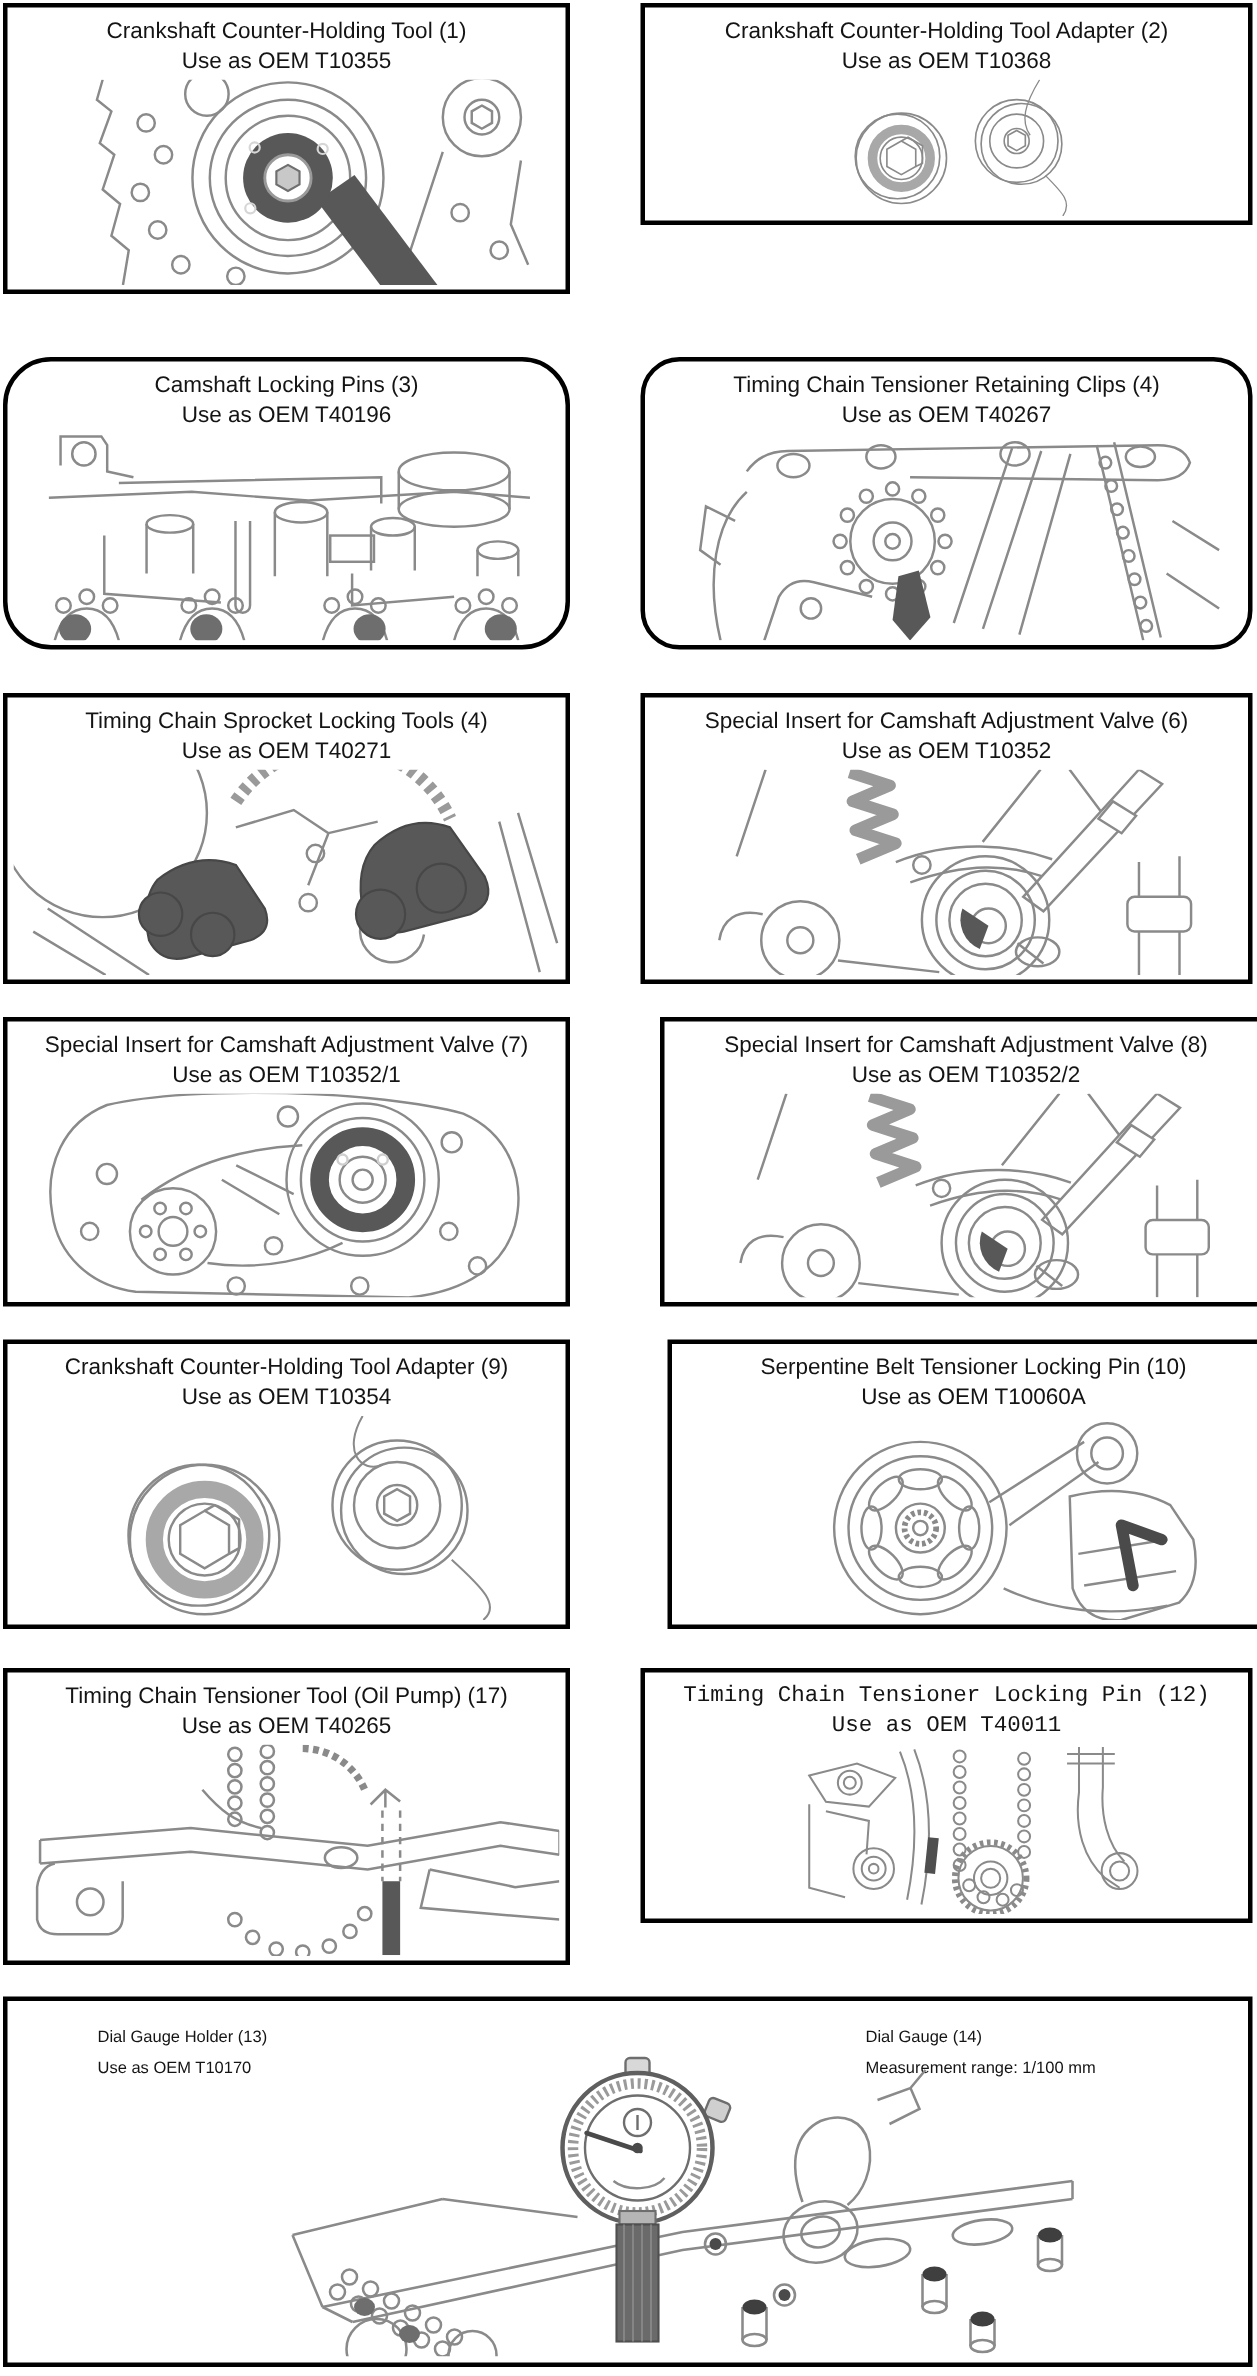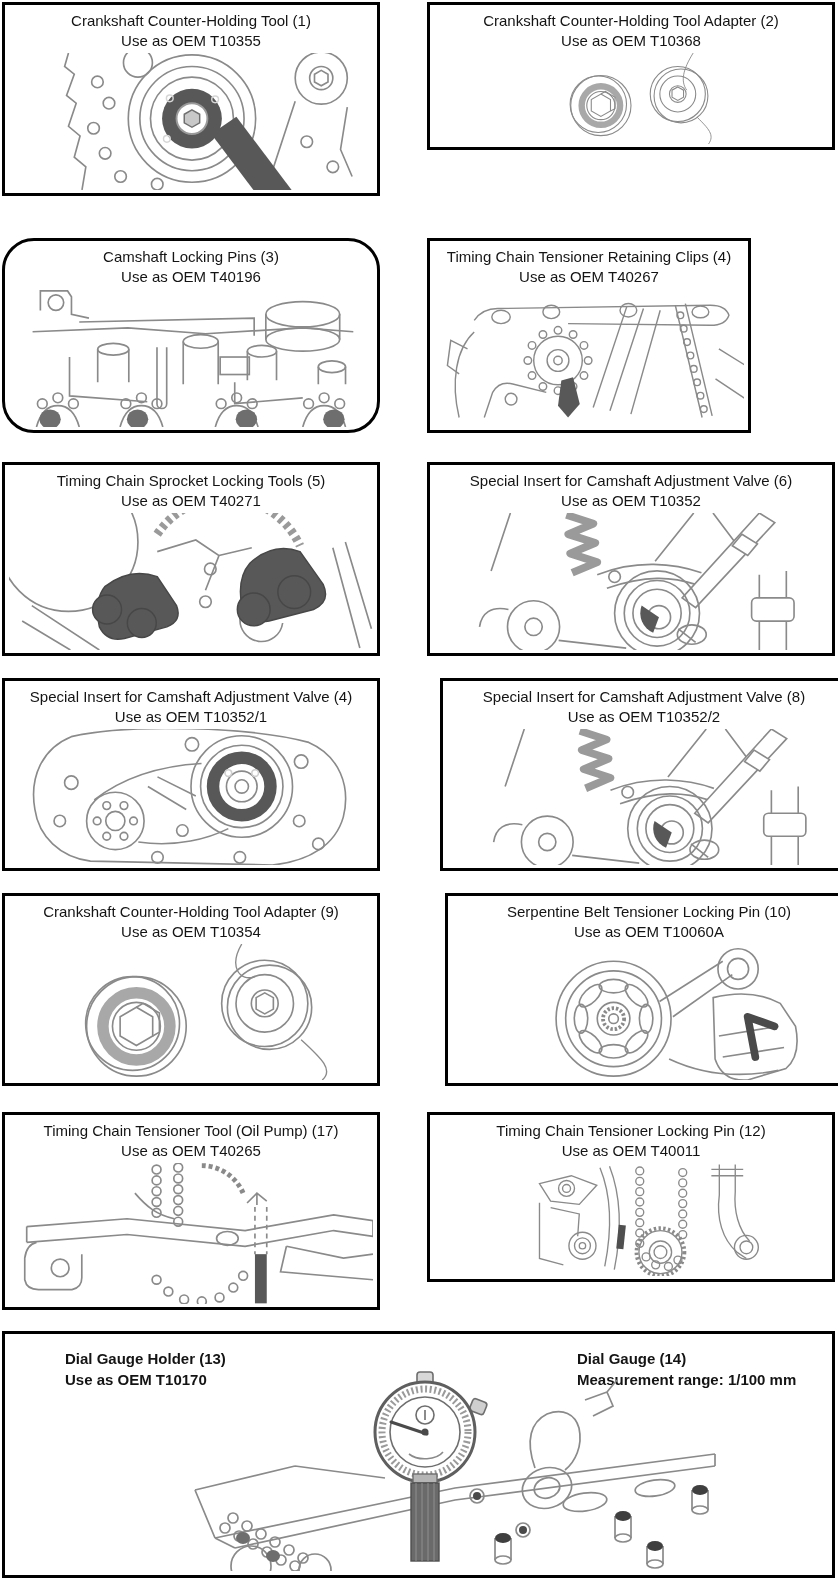--- a/index.html
+++ b/index.html
@@ -3,21 +3,21 @@
 <meta charset="utf-8">
 <style>
   html,body{margin:0;padding:0;background:#ffffff;}
   .page{position:relative;width:838px;height:1584px;background:#ffffff;
         font-family:"Liberation Sans", sans-serif;color:#141414;overflow:hidden;}
   .box{position:absolute;border:3px solid #000000;background:#ffffff;box-sizing:border-box;}
   .title,.subtitle{text-align:center;font-size:15px;line-height:20px;white-space:nowrap;}
   .title{margin-top:6px;}
   .art{position:absolute;left:4px;right:4px;top:48px;bottom:3px;overflow:hidden;}
   .art svg{width:100%;height:100%;display:block;}
-  .big-label{position:absolute;font-size:15px;line-height:21px;font-weight:bold;}
+  .big-label{position:absolute;font-size:11px;line-height:21px;}
   .big-label div{white-space:nowrap;}
   .ln{stroke:#8a8a8a;stroke-width:1.7;fill:none;}
 </style>
 </head>
 <body>
 
 <div class="page">
 
   <div class="box" style="left:2px;top:2px;width:378px;height:194px;">
     <div class="title">Crankshaft Counter-Holding Tool (1)</div>
@@ -121,21 +121,21 @@
             <circle cx="338" cy="118" r="5"></circle>
         </g>
         <ellipse cx="40" cy="134" rx="11" ry="10" fill="#6e6e6e"></ellipse>
         <ellipse cx="130" cy="134" rx="11" ry="10" fill="#6e6e6e"></ellipse>
         <ellipse cx="242" cy="134" rx="11" ry="10" fill="#6e6e6e"></ellipse>
         <ellipse cx="332" cy="134" rx="11" ry="10" fill="#6e6e6e"></ellipse>
       </svg>
     </div>
   </div>
 
-  <div class="box" style="left:427px;top:238px;width:324px;height:195px;">
+  <div class="box" style="left:427px;top:238px;width:408px;height:195px;border-radius:26px;">
     <div class="title">Timing Chain Tensioner Retaining Clips (4)</div>
     <div class="subtitle">Use as OEM T40267</div>
     <div class="art">
       <svg viewBox="0 0 370 142" preserveAspectRatio="xMidYMid meet">
         <g class="ln">
           <path d="M48,26 q10,-14 28,-14 L330,8 q18,0 22,12 q-4,12 -22,12 L160,30"></path>
           <ellipse cx="80" cy="22" rx="11" ry="8"></ellipse>
             <ellipse cx="140" cy="16" rx="10" ry="8"></ellipse>
           <ellipse cx="232" cy="14" rx="10" ry="8"></ellipse>
             <ellipse cx="318" cy="16" rx="10" ry="7"></ellipse>
@@ -169,21 +169,21 @@
           <path d="M340,60 L372,80 M336,96 L372,120"></path>
           <path d="M60,142 L70,112 q8,-14 24,-10 l40,10"></path>
             <circle cx="92" cy="120" r="7"></circle>
         </g>
         <polygon points="152,98 166,94 174,126 160,142 148,128" fill="#585858"></polygon>
       </svg>
     </div>
   </div>
 
   <div class="box" style="left:2px;top:462px;width:378px;height:194px;">
-    <div class="title">Timing Chain Sprocket Locking Tools (5)</div>
+    <div class="title">Timing Chain Sprocket Locking Tools (4)</div>
     <div class="subtitle">Use as OEM T40271</div>
     <div class="art">
       <svg viewBox="0 0 370 142" preserveAspectRatio="xMidYMid meet">
         <g class="ln">
           <circle cx="58" cy="30" r="72"></circle>
           <path d="M150,22 A85,85 0 0 1 298,34" stroke="#9a9a9a" stroke-width="9" stroke-dasharray="4.5,4"></path>
           <path d="M150,40 L190,28 L214,44 L200,80 M214,44 L248,36"></path>
           <circle cx="205" cy="58" r="6"></circle>
             <circle cx="200" cy="92" r="6"></circle>
           <path d="M236,108 a22,22 0 0 0 44,6"></path>
@@ -225,21 +225,21 @@
           <circle cx="84" cy="118" r="27"></circle>
             <circle cx="84" cy="118" r="9"></circle>
           <path d="M58,100 C40,96 30,104 28,118 M110,132 L180,140"></path>
         </g>
         <path d="M196,96 a22,22 0 0 0 12,28 l6,-16 z" fill="#585858"></path>
       </svg>
     </div>
   </div>
 
   <div class="box" style="left:2px;top:678px;width:378px;height:193px;">
-    <div class="title">Special Insert for Camshaft Adjustment Valve (4)</div>
+    <div class="title">Special Insert for Camshaft Adjustment Valve (7)</div>
     <div class="subtitle">Use as OEM T10352/1</div>
     <div class="art">
       <svg viewBox="0 0 370 142" preserveAspectRatio="xMidYMid meet">
         <g class="ln">
           <path d="M60,8 C30,20 16,50 22,84 C26,112 48,134 80,138 L270,142 C310,138 336,120 344,92 C352,60 340,28 308,14 C250,-2 120,-6 60,8 z"></path>
           <circle cx="238" cy="60" r="53"></circle>
             <circle cx="238" cy="60" r="43"></circle>
           <circle cx="238" cy="60" r="30" stroke="#585858" stroke-width="13"></circle>
           <circle cx="238" cy="60" r="16"></circle>
             <circle cx="238" cy="60" r="7"></circle>
@@ -387,21 +387,21 @@
             <circle cx="228" cy="126" r="4.5"></circle>
           <circle cx="238" cy="114" r="4.5"></circle>
           <path d="M250,44 L250,92 M262,44 L262,92" stroke-dasharray="5,4"></path>
           <path d="M242,40 l10,-10 l10,8 M252,30 l0,12"></path>
         </g>
         <rect x="250" y="92" width="12" height="50" fill="#585858"></rect>
       </svg>
     </div>
   </div>
 
-  <div class="box" style="left:427px;top:1112px;width:408px;height:170px;">
+  <div class="box" style="left:427px;top:1112px;width:408px;height:170px;font-family:Liberation Mono, monospace;">
     <div class="title">Timing Chain Tensioner Locking Pin (12)</div>
     <div class="subtitle">Use as OEM T40011</div>
     <div class="art">
       <svg viewBox="0 0 370 142" preserveAspectRatio="xMidYMid meet">
         <g class="ln">
           <path d="M70,26 L110,16 L142,28 L120,52 L84,48 z"></path>
           <circle cx="104" cy="32" r="10"></circle>
             <circle cx="104" cy="32" r="5"></circle>
           <path d="M70,50 L70,120 L100,128 M84,56 L120,64 L118,92"></path>
           <circle cx="124" cy="104" r="17"></circle>

